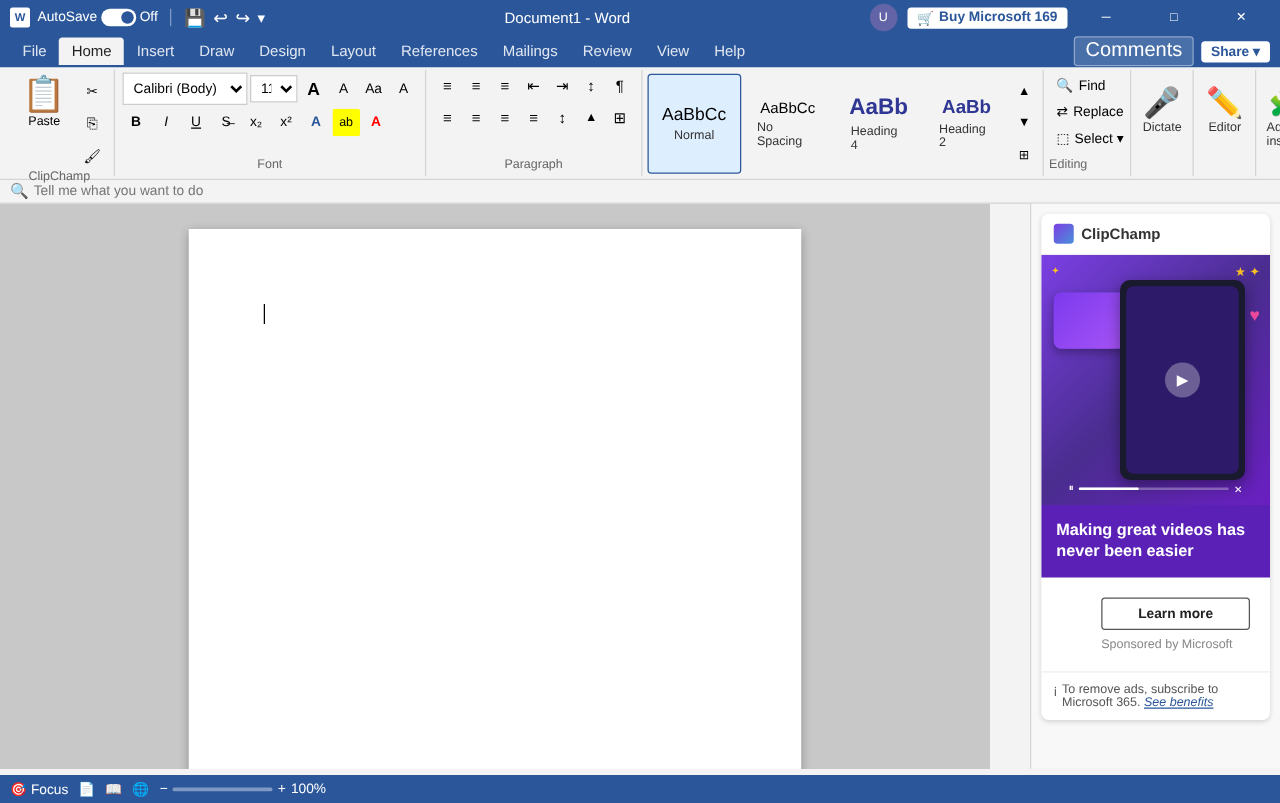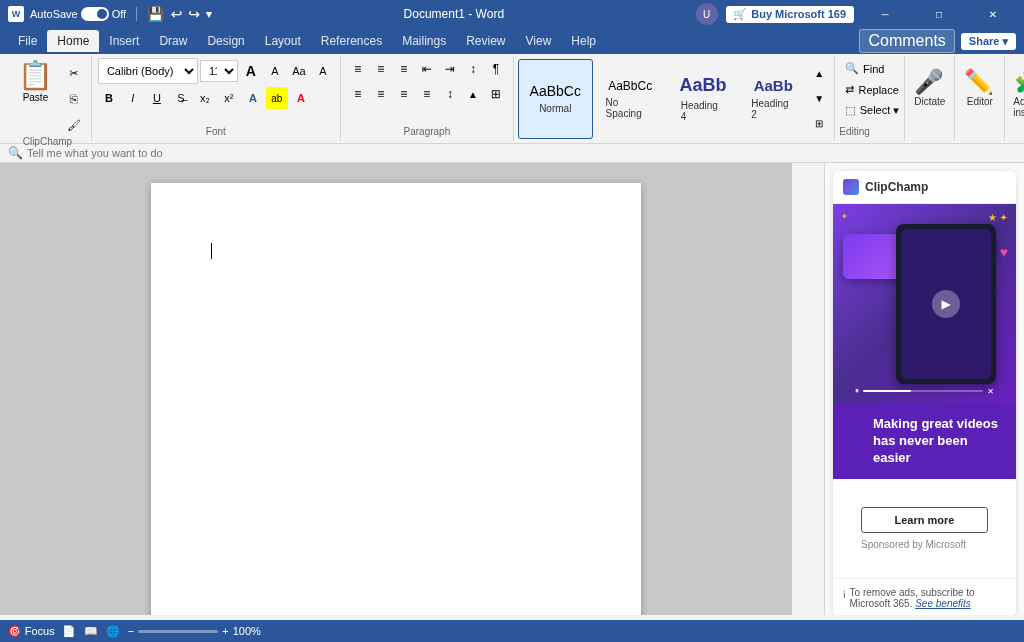--- a/index.html
+++ b/index.html
@@ -167,22 +167,22 @@
       box-shadow: 0 3px 8px rgba(0,0,0,0.3);
     }
     .ad-stars { position: absolute; top: 8px; right: 8px; color: #fbbf24; font-size: 10px; }
     .ad-stars2 { position: absolute; top: 8px; left: 8px; color: #fbbf24; font-size: 8px; }
     .ad-heart { position: absolute; top: 40px; right: 8px; color: #ec4899; font-size: 14px; }
     .ad-controls { position: absolute; bottom: 8px; left: 22px; right: 22px; display: flex; align-items: center; gap: 4px; }
     .ad-play-small { color: white; font-size: 8px; }
     .ad-progress-track { flex: 1; height: 2px; background: rgba(255,255,255,0.3); border-radius: 1px; }
     .ad-progress-fill { width: 40%; height: 100%; background: white; border-radius: 1px; }
     .ad-text-area { padding: 12px; background: #5b21b6; }
-    .ad-headline { color: white; font-size: 13px; font-weight: 700; line-height: 1.3; margin-left: 28px; }
-    .ad-bottom { padding: 28px; }
+    .ad-headline { color: white; font-size: 13px; font-weight: 700; line-height: 1.3; }
+    .ad-bottom { padding: 16px; margin-left: 32px; }
     .learn-more-btn {
       display: block; width: 100%; padding: 6px; text-align: center;
       background: white; border: 1.5px solid #555; border-radius: 3px;
       font-size: 11px; font-weight: 600; cursor: pointer; color: #222;
     }
     .sponsored { font-size: 10px; color: #888; margin-top: 6px; }
     .remove-ads { padding: 8px 10px; font-size: 10px; color: #555; display: flex; align-items: flex-start; gap: 4px; border-top: 1px solid #eee; }
     .remove-ads-link { color: #2b579a; cursor: pointer; text-decoration: underline; font-style: italic; }
 
     

